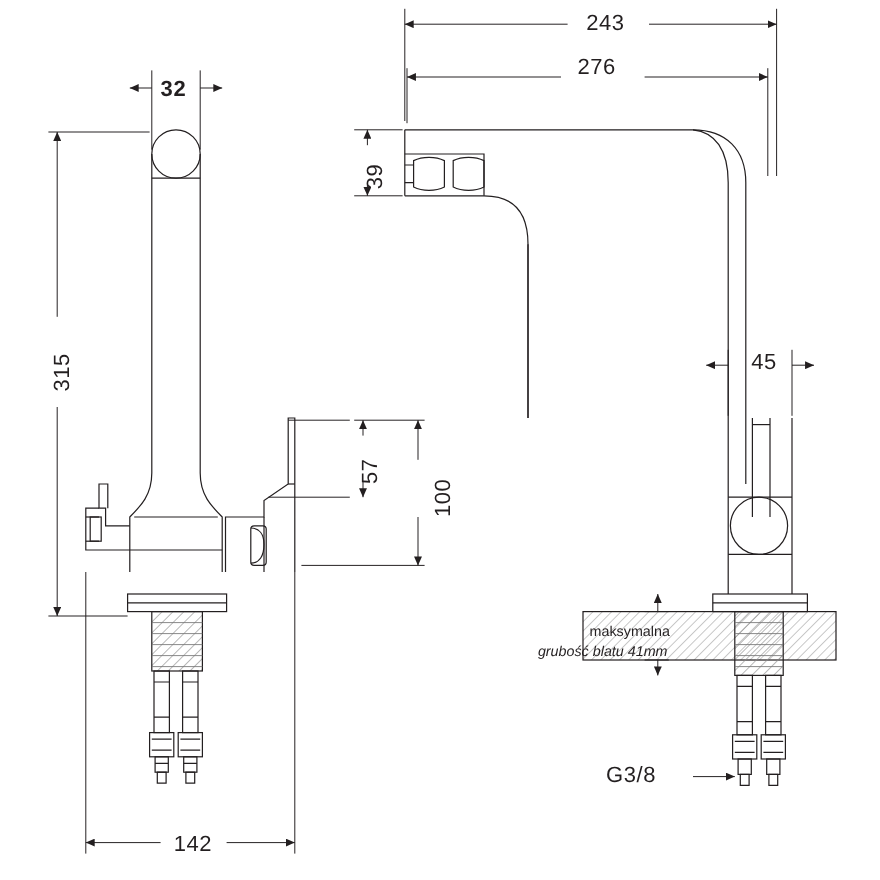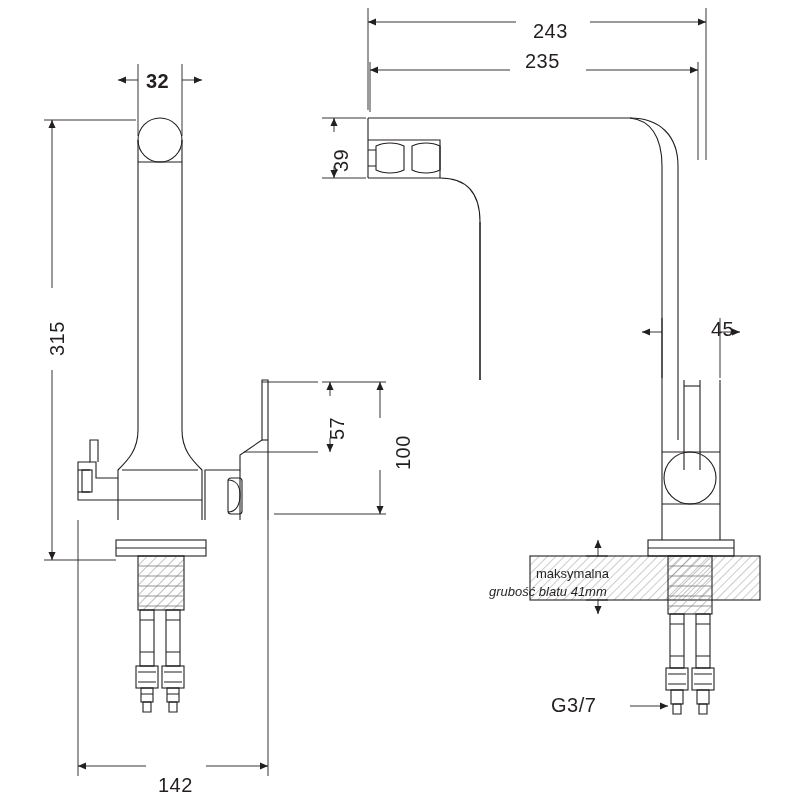--- a/index.html
+++ b/index.html
@@ -203,36 +203,36 @@
 
       <line x1="598" y1="540" x2="598" y2="556" marker-start="url(#arrowL)"></line>
       <line x1="598" y1="600" x2="598" y2="614" marker-end="url(#arrowR)"></line>
       <line x1="586" y1="556" x2="608" y2="556"></line>
       <line x1="586" y1="600" x2="608" y2="600"></line>
 
       <line x1="630" y1="706" x2="668" y2="706" marker-end="url(#arrowR)"></line>
     </g>
   </svg>
 
-  <div class="dim-label" style="left:533px; top:20px;">243</div>
-
-  <div class="dim-label" style="left:525px; top:50px;">235</div>
+  <div class="dim-label" style="left:533px; top:10px;">243</div>
+
+  <div class="dim-label" style="left:525px; top:50px;">276</div>
 
   <div class="dim-label vert" style="left:330px; top:172px;">39</div>
 
   <div class="dim-label" style="left:146px; top:70px;font-weight:bold;">32</div>
 
   <div class="dim-label vert" style="left:46px; top:356px;">315</div>
 
-  <div class="dim-label" style="left:158px; top:757px;margin-top:17px;">142</div>
+  <div class="dim-label" style="left:158px; top:757px;">142</div>
 
   <div class="dim-label vert" style="left:326px; top:440px;">57</div>
 
   <div class="dim-label vert" style="left:392px; top:470px;">100</div>
 
-  <div class="dim-label" style="left:711px; top:318px;">45</div>
-
-  <div class="dim-label" style="left:551px; top:694px;">G3/7</div>
+  <div class="dim-label" style="left:683px; top:318px;">45</div>
+
+  <div class="dim-label" style="left:551px; top:694px;">G3/8</div>
 
   <div class="note" style="left:536px; top:566px;">maksymalna</div>
   <div class="note" style="left:489px; top:584px;font-style:italic;">grubość blatu 41mm</div>
 
 </div>
 
 </body></html>

